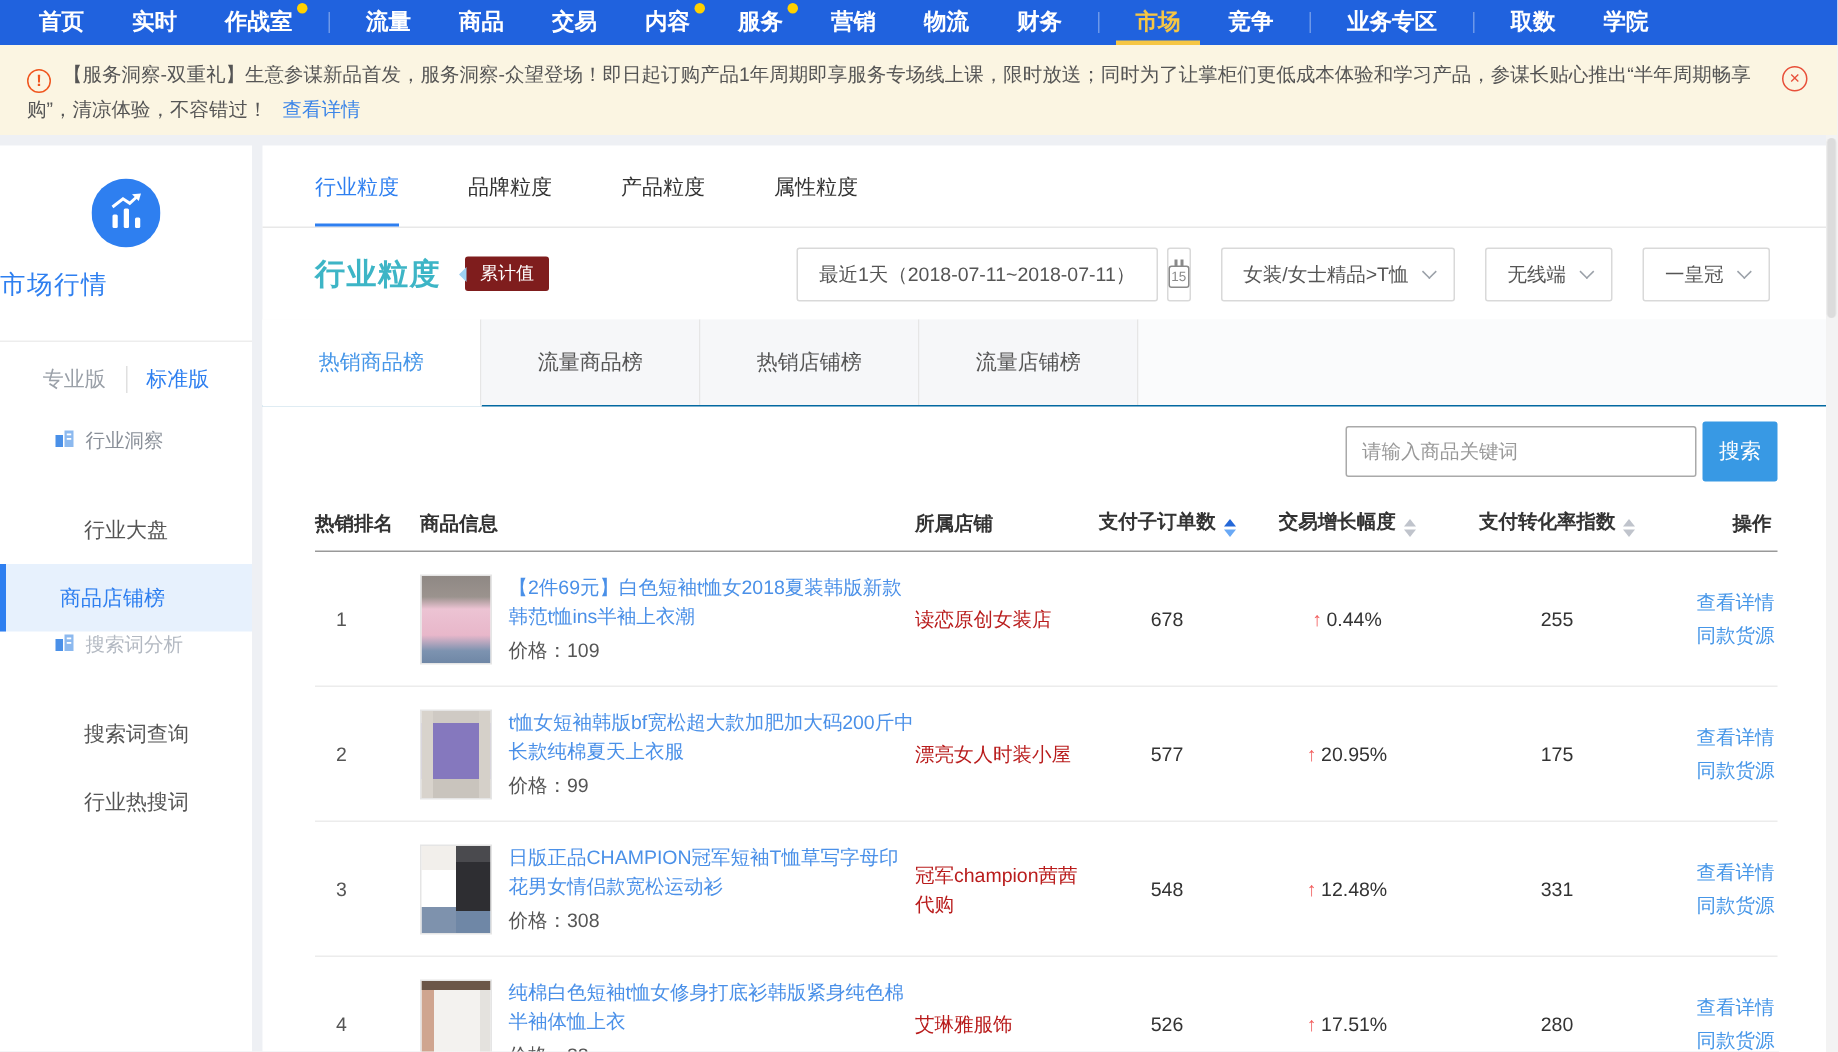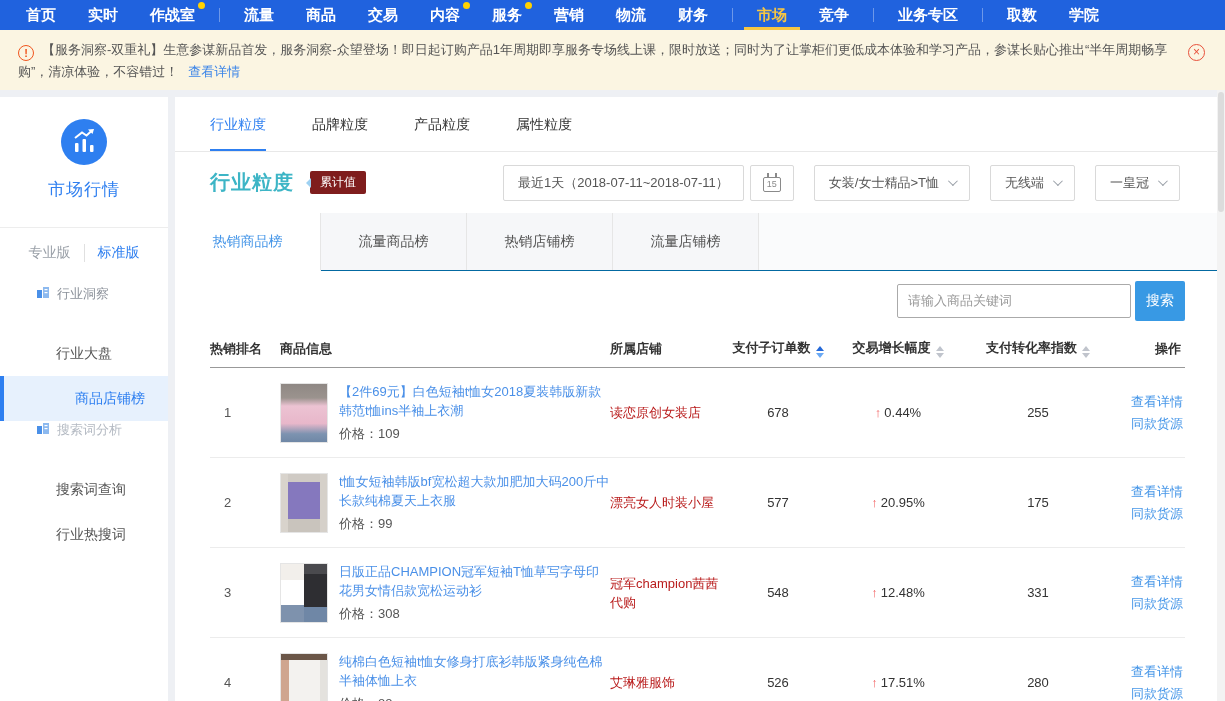--- a/index.html
+++ b/index.html
@@ -25,34 +25,34 @@
   .notice-link { color:#3d86e8; text-decoration:none; margin-left:10px; cursor:pointer; }
   .close-icon { position:absolute; right:20px; top:14px; width:17px; height:17px; border:1px solid #e8503a;
     border-radius:50%; color:#e8503a; font-size:12px; line-height:15px; text-align:center; cursor:pointer; }
 
   
   .layout { display:flex; height:611px; padding-top:7px; background:#eef0f4; }
   .sidebar { width:168px; background:#fff; margin-right:7px; flex:none; }
   .content { flex:1; background:#fff; position:relative; }
 
   
-  .side-head { text-align:center; padding:22px 0 26px; }
+  .side-head { text-align:left; padding:22px 0 26px; }
   .side-icon { width:46px; height:46px; margin:0 auto; }
   .side-title { margin-top:13px; font-size:17px; color:#2e7ff0; letter-spacing:1px; }
   .version-row { border-top:1px solid #ededed; height:50px; display:flex; align-items:center;
     justify-content:center; font-size:14px; }
   .ver { color:#9aa0a8; padding:0 13px; cursor:pointer; }
   .ver.on { color:#2e7ff0; border-left:1px solid #e0e0e0; }
   .side-menu { padding-top:8px; }
   .menu-group { height:46px; display:flex; align-items:flex-start; padding-left:36px; gap:7px;
     font-size:13px; color:#8a9099; cursor:pointer; }
   .menu-group.dim { color:#b3b9c2; }
   .menu-item { display:block; height:45px; line-height:45px; padding-left:56px; font-size:14px;
     color:#555; text-decoration:none; cursor:pointer; }
-  .menu-item.active { background:#e7f1fd; color:#2e7ff0; border-left:4px solid #2e7ff0; padding-left:71px; }
+  .menu-item.active { background:#e7f1fd; color:#2e7ff0; border-left:4px solid #2e7ff0; padding-left:36px; }
 
   
   .gran-tabs { height:55px; border-bottom:1px solid #e8e8e8; padding-left:35px; display:flex; }
   .gtab { position:relative; margin-right:46px; line-height:54px; font-size:14px; color:#333;
     cursor:pointer; white-space:nowrap; }
   .gtab.active { color:#2e7ff0; }
   .gtab.active::after { content:""; position:absolute; left:0; right:0; bottom:0; height:2px; background:#2e7ff0; }
 
   
   .title-row { height:61px; display:flex; align-items:center; justify-content:space-between;
@@ -60,21 +60,21 @@
   .title-left { display:flex; align-items:center; }
   .page-title { font-size:20px; font-weight:bold; color:#3db5c6; letter-spacing:1px; }
   .badge { position:relative; margin-left:16px; background:#7f1d1d; color:#fff; font-size:12px;
     padding:3px 10px; border-radius:2px; }
   .badge::before { content:""; position:absolute; left:-9px; top:50%; transform:translateY(-50%);
     border:5px solid transparent; border-right-color:#9ed1f2; }
   .filters { display:flex; align-items:center; gap:20px; }
   .fgroup { display:flex; }
   .fbox { height:36px; display:flex; align-items:center; border:1px solid #d9d9d9; border-radius:2px;
     font-size:13px; color:#555; padding:0 14px; cursor:pointer; background:#fff; white-space:nowrap; }
-  .fbox.cal { width:44px; justify-content:center; margin-left:6px; padding:0; }
+  .fbox.cal { width:16px; justify-content:center; margin-left:6px; padding:0; }
   .chev { display:inline-block; width:7px; height:7px; border-right:1px solid #9aa0a8;
     border-bottom:1px solid #9aa0a8; transform:rotate(45deg) translateY(-2px); margin-left:9px; }
   .cal-icon { position:relative; width:18px; height:15px; border:1px solid #8a8a8a; border-radius:2px;
     margin-top:3px; }
   .cal-icon::before, .cal-icon::after { content:""; position:absolute; top:-5px; width:2px; height:5px;
     background:#8a8a8a; }
   .cal-icon::before { left:3px; } .cal-icon::after { right:3px; }
   .cal-day { display:block; font-size:9px; color:#8a8a8a; text-align:center; line-height:13px; }
 
   

